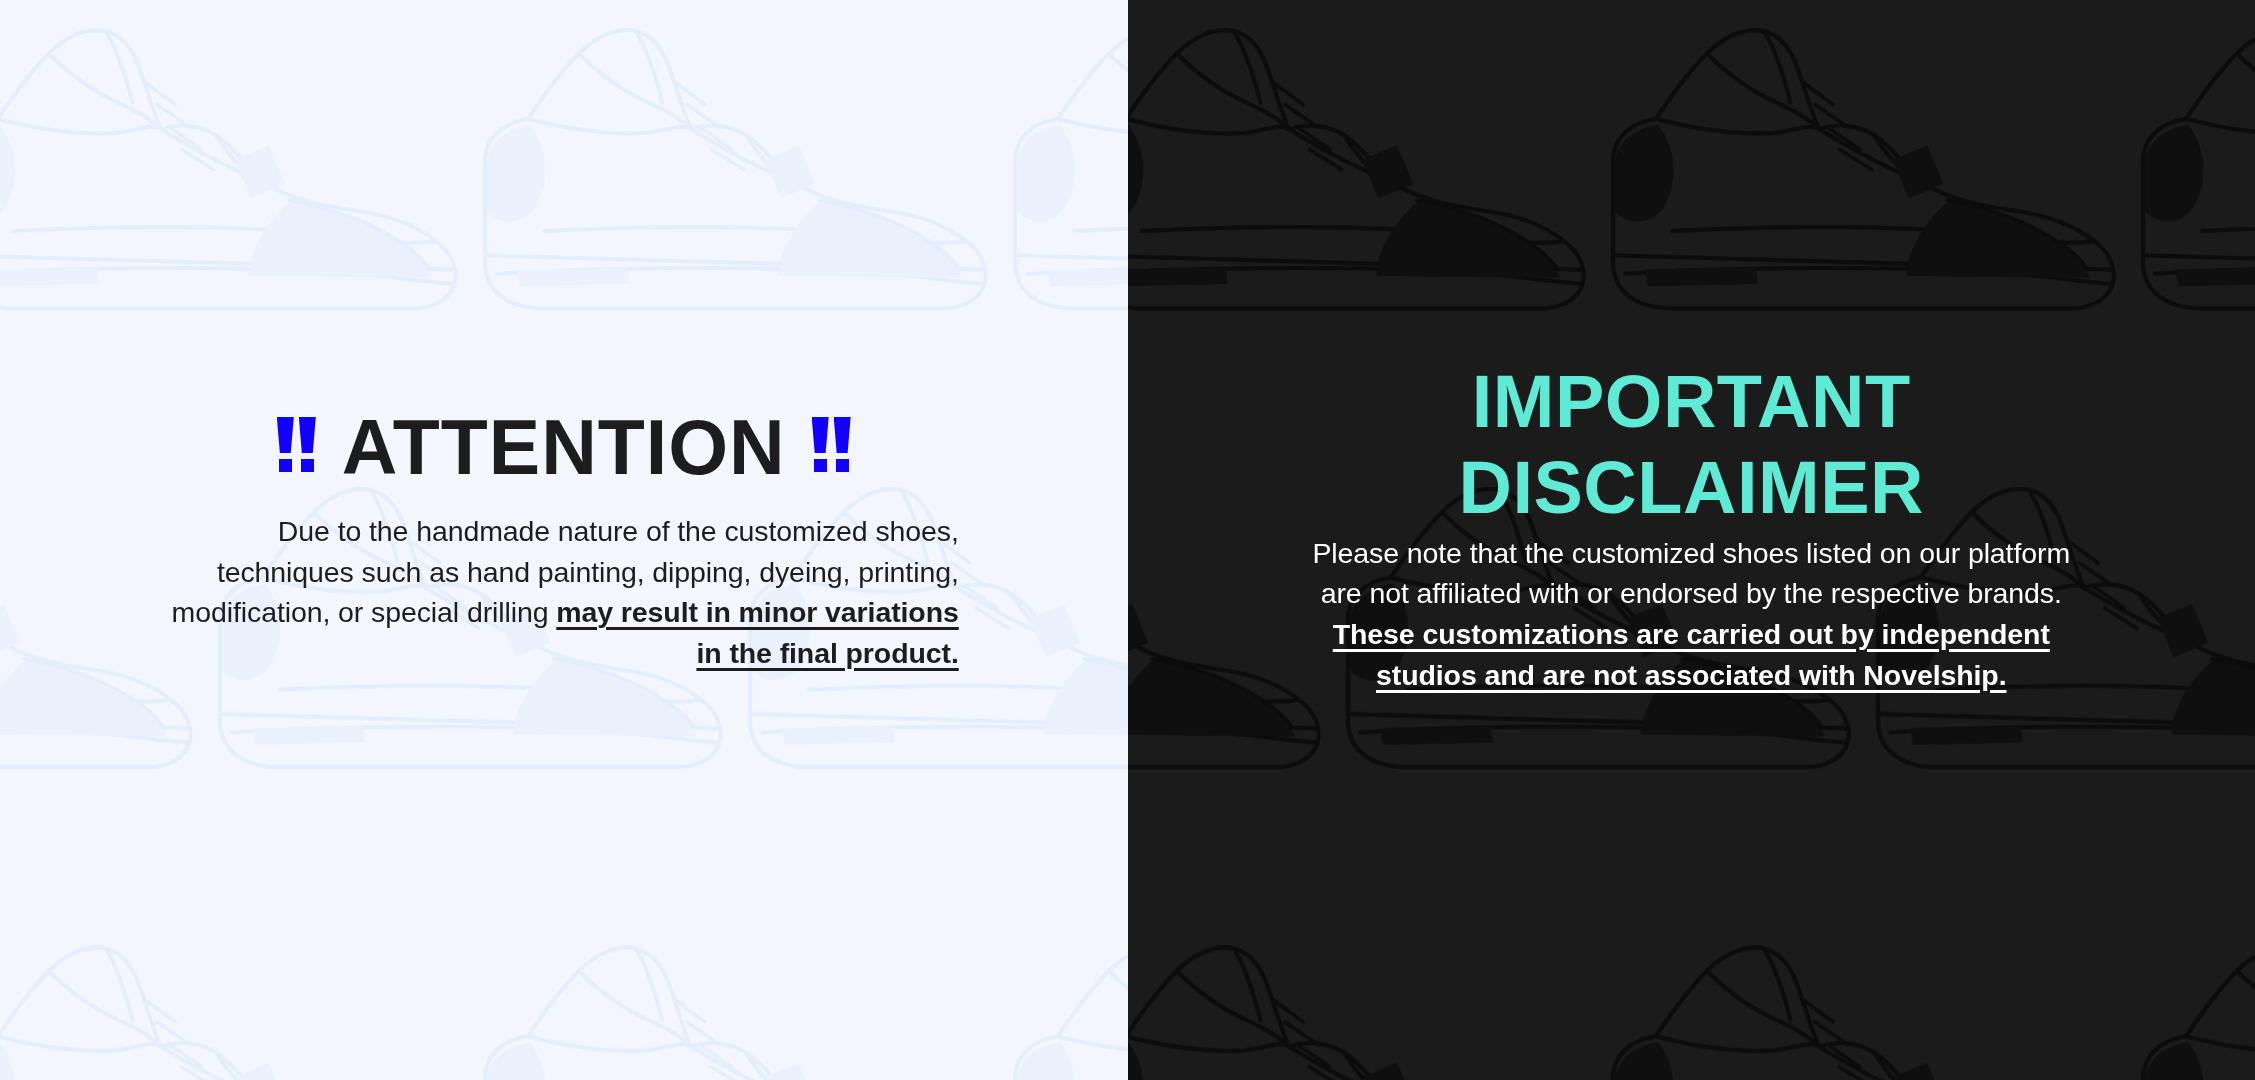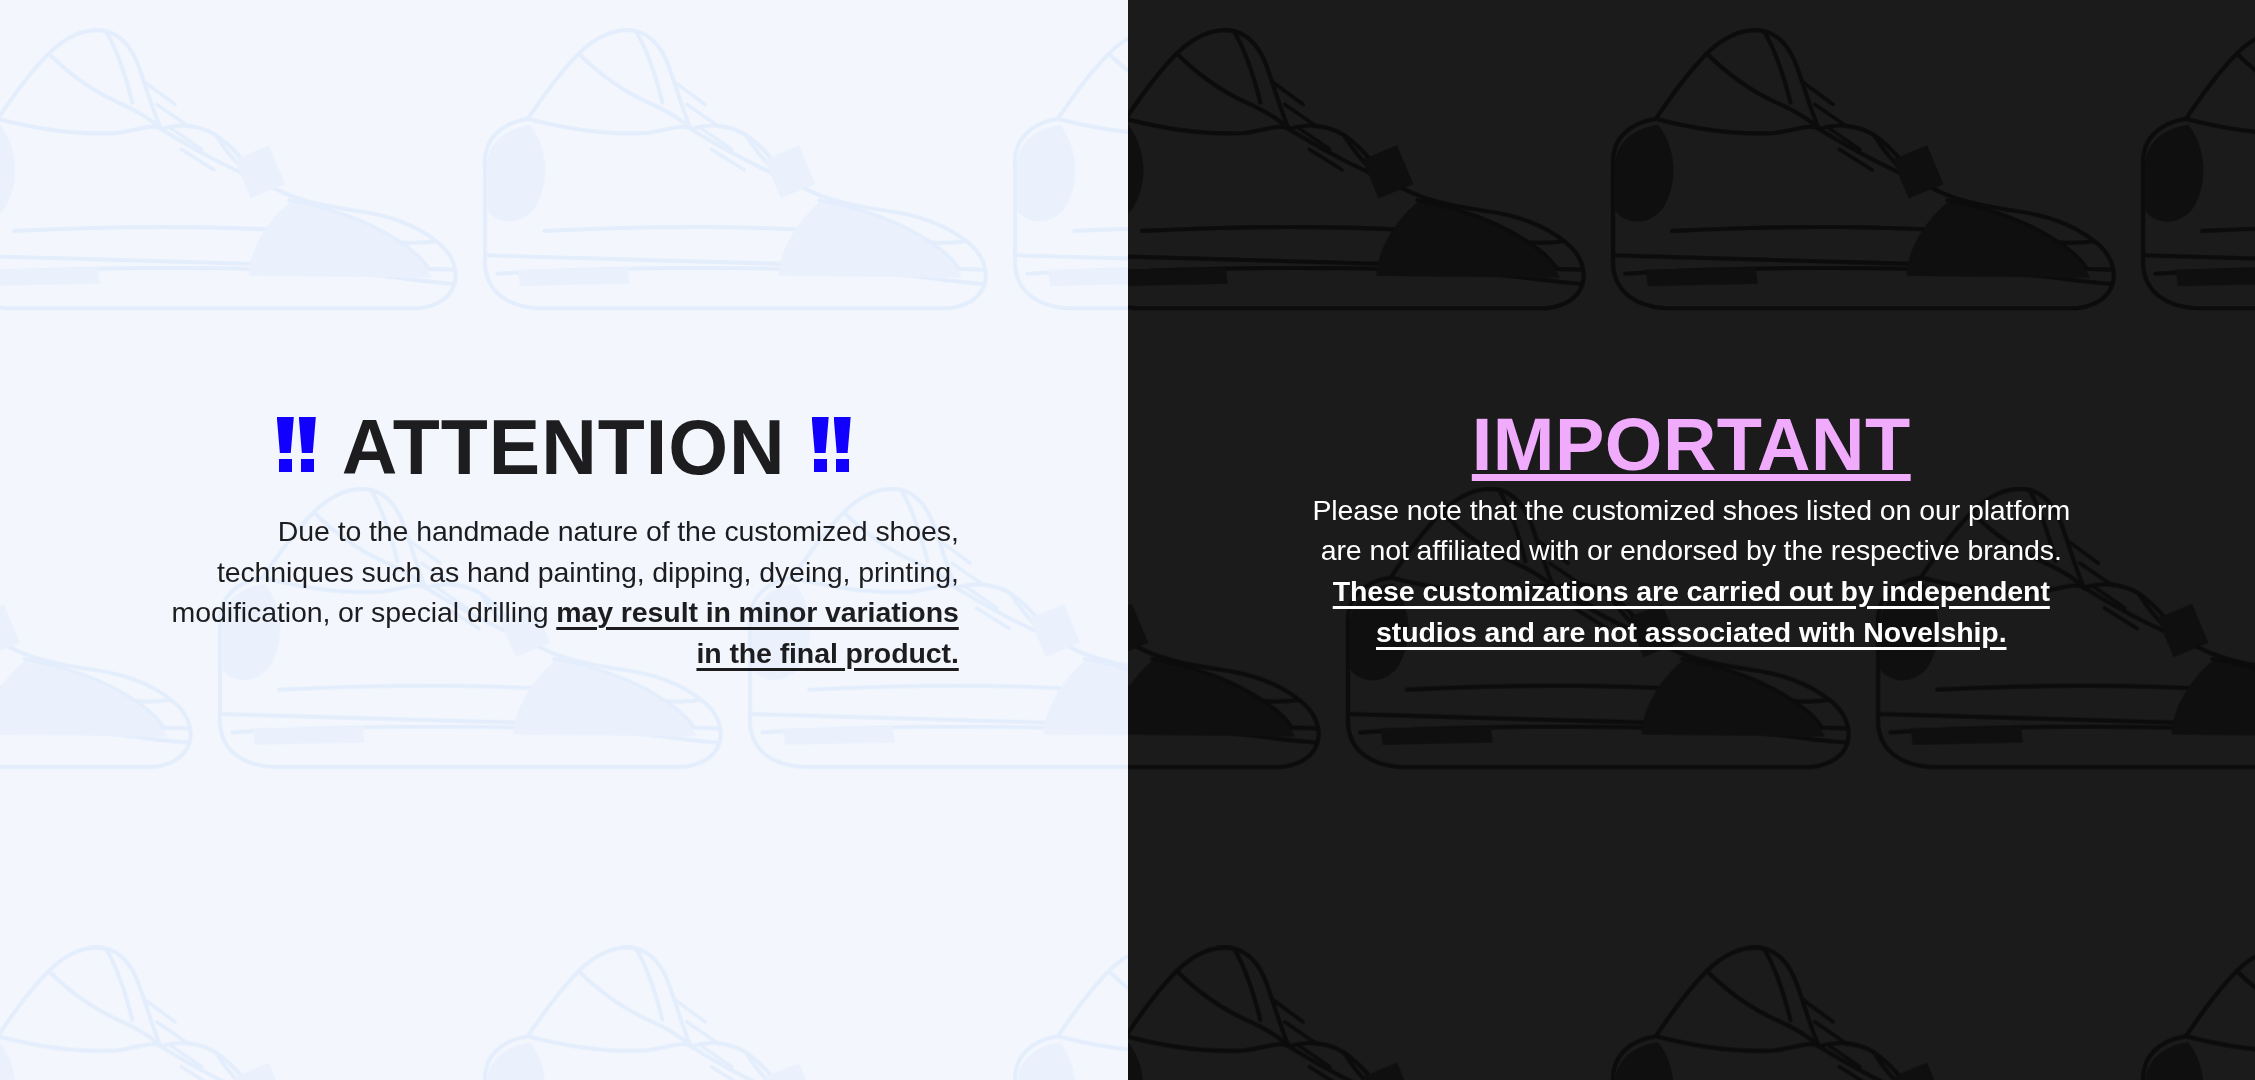--- a/index.html
+++ b/index.html
@@ -61,27 +61,26 @@
     gap:26px;
     white-space:nowrap;
   }
   .heading--light {
     color:#1D1D1F;
     font-size:77px;
     letter-spacing:1px;
     transform:scaleX(1.0);
   }
   .heading--dark {
-    color:#f0abfc;
+    color:#5eead4;
     font-size:74px;
     letter-spacing:0.5px;
     flex-direction:column;
     gap:12px;
     line-height:1.0;
-    text-decoration:underline;
   }
   .heading--dark .hl { display:block; }
 
   .bangs {
     color:#1200FF;
     font-size:60px;
     font-weight:900;
     letter-spacing:-2px;
     display:inline-flex;
     gap:5px;
@@ -281,20 +280,21 @@
           <use href="#sneaker-d" x="400" y="1540"></use>
           <use href="#sneaker-d" x="920" y="1540"></use>
         </g>
       </svg>
     </div>
 
     <div class="content">
 
       <h1 class="heading heading--dark">
         <span class="hl">IMPORTANT</span>
+        <span class="hl">DISCLAIMER</span>
       </h1>
 
       <p class="body-copy body-copy--dark">
         <span>Please note that the customized shoes listed on our platform are not affiliated with or endorsed by the respective brands. </span><span class="em">These customizations are carried out by independent studios and are not associated with Novelship.</span>
       </p>
 
     </div>
   </section>
 
 </div>

